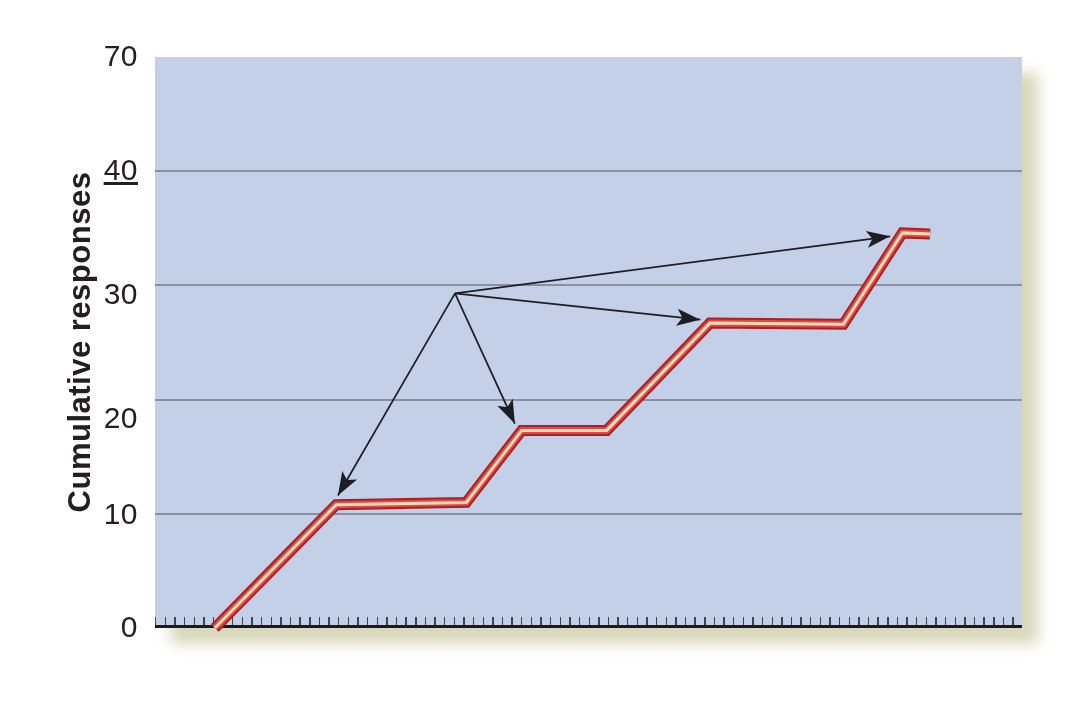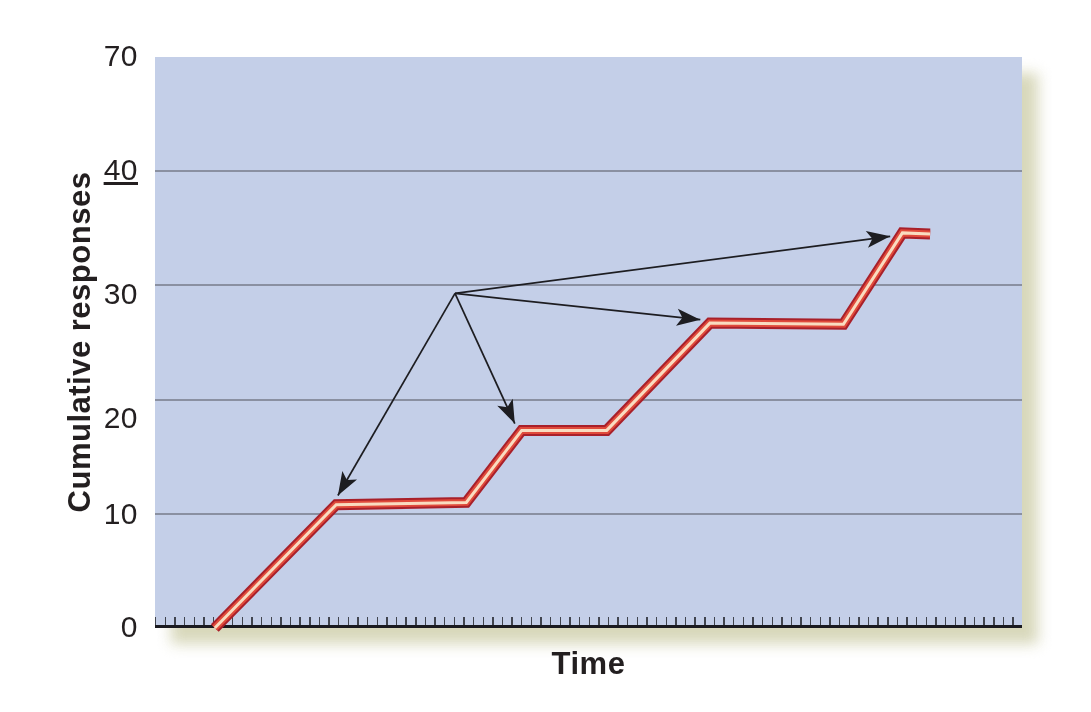--- a/index.html
+++ b/index.html
@@ -73,21 +73,20 @@
       <div class="y-tick-label" style="top: 612px;">0</div>
       <div class="y-tick-label" style="top: 491px; margin-top: 8px;">10</div>
       <div class="y-tick-label" style="top: 403px;">20</div>
       <div class="y-tick-label" style="top: 279px;">30</div>
       <div class="y-tick-label" style="top: 155.2px; text-decoration: underline;">40</div>
       <div class="y-tick-label" style="top: 41px;">70</div>
     </div>
 
   <div class="y-axis-title">Cumulative responses</div>
 
-  <div class="x-axis-title">Time</div>
 
 
   <svg class="overlay" id="chartSvg" width="1091" height="712" viewBox="0 0 1091 712">
       <polyline points="214.8,628.0 336.2,504.7 466.3,502.4 521.7,430.4 606.7,430.4 709.9,323.1 843.4,324.2 902.4,232.9 930.1,234.0" fill="none" stroke="#a8202a" stroke-width="11" stroke-linejoin="miter"></polyline>
       <polyline points="214.8,628.0 336.2,504.7 466.3,502.4 521.7,430.4 606.7,430.4 709.9,323.1 843.4,324.2 902.4,232.9 930.1,234.0" fill="none" stroke="#e04a3b" stroke-width="7" stroke-linejoin="miter"></polyline>
       <polyline points="214.8,628.0 336.2,504.7 466.3,502.4 521.7,430.4 606.7,430.4 709.9,323.1 843.4,324.2 902.4,232.9 930.1,234.0" fill="none" stroke="#f9dcc0" stroke-width="3" stroke-linejoin="miter"></polyline>
       <defs>
         <marker id="ah" markerUnits="userSpaceOnUse" markerWidth="26" markerHeight="20" refX="24" refY="10" orient="auto">
           <path d="M0.5,1.5 L24,10 L0.5,18.5 L6,10 Z" fill="#1d1d21"></path>
         </marker>

